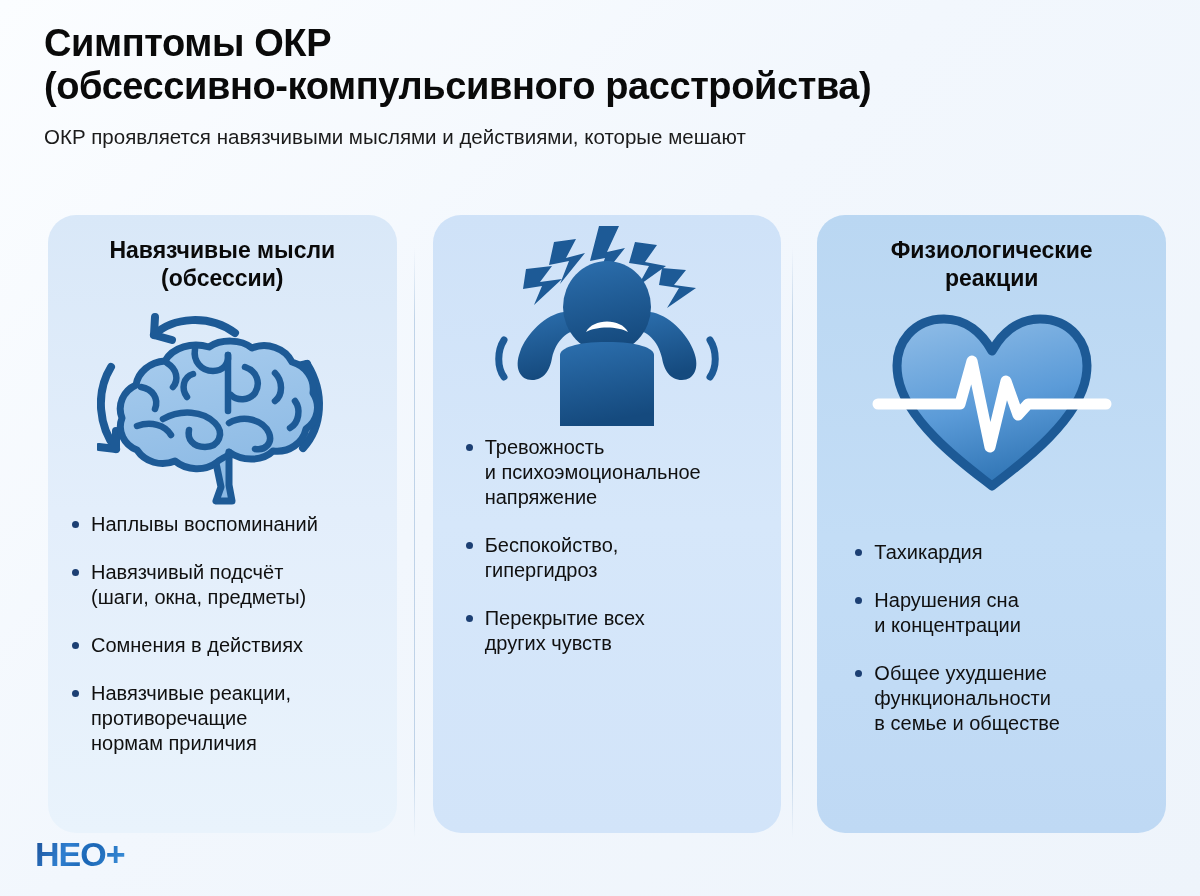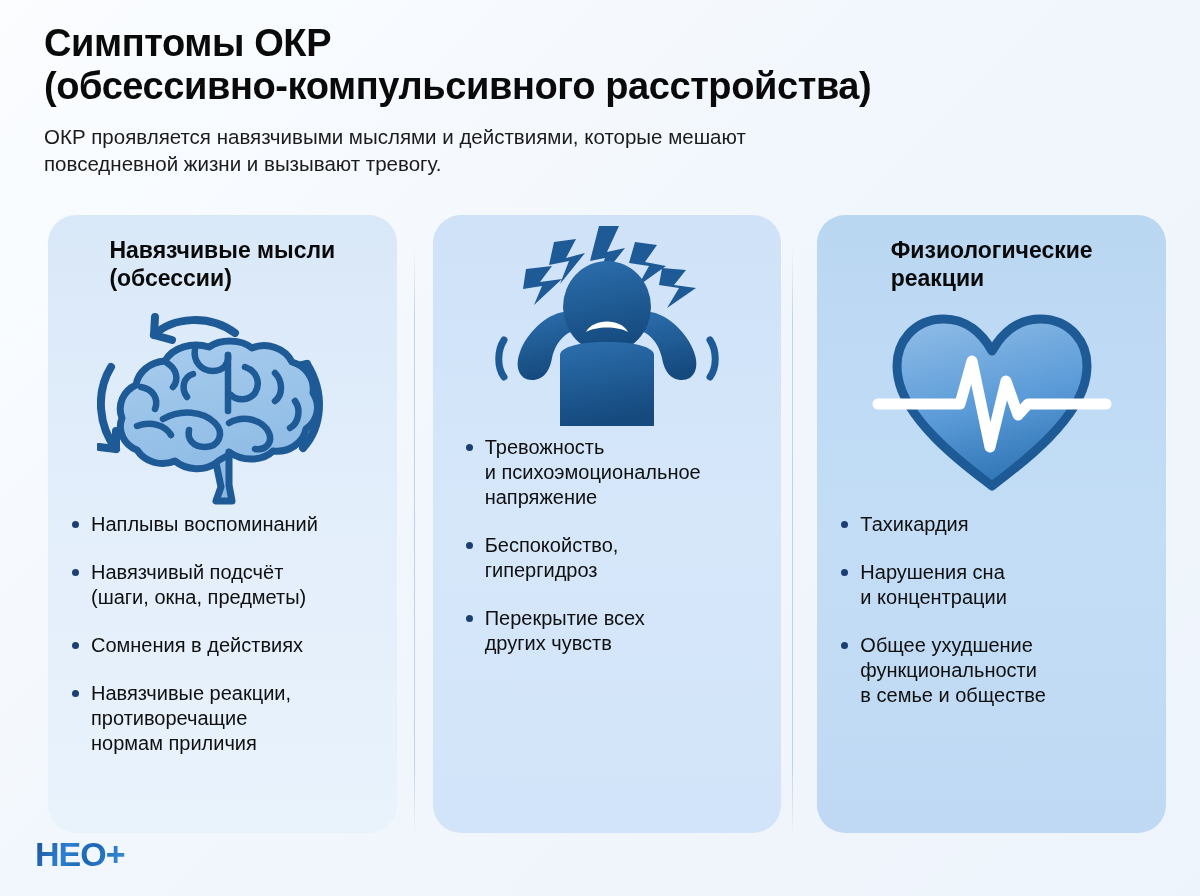--- a/index.html
+++ b/index.html
@@ -74,21 +74,21 @@
     top: 248px;
     width: 1px;
     height: 590px;
     background: linear-gradient(180deg, rgba(160,190,220,0) 0%, rgba(150,182,215,0.55) 12%, rgba(150,182,215,0.55) 88%, rgba(160,190,220,0) 100%);
   }
   .card-divider.d1 { left: 414px; }
   .card-divider.d2 { left: 792px; }
 
   .card-title {
     margin: 22px 12px 0 12px;
-    text-align: left;
+    text-align: center;
     font-size: 23px;
     font-weight: 700;
     line-height: 1.2;
     color: #0a0a0a;
   }
   .card-title .ln { display: block; }
 
   .icon-wrap {
     height: 218px;
     display: flex;
@@ -120,21 +120,21 @@
     top: 9px;
     width: 7px;
     height: 7px;
     border-radius: 50%;
     background: #1c3f73;
   }
   .bullet .ln { display: block; }
 
   .card.c1 .bullets { }
   .card.c2 .bullets { padding-left: 31px; }
-  .card.c3 .bullets { padding-left: 22px; }
+  .card.c3 .bullets { padding-left: 36px; margin-top: 28px; }
 
   
   .logo {
     position: absolute;
     left: 35px;
     bottom: 22px;
     display: flex;
     align-items: center;
     height: 40px;
   }
@@ -154,21 +154,20 @@
 
 <div class="page">
 
   <div class="header">
     <h1 class="title">
       <span class="ln">Симптомы ОКР</span>
       <span class="ln">(обсессивно-компульсивного расстройства)</span>
     </h1>
     <p class="subtitle">
       <span class="ln">ОКР проявляется навязчивыми мыслями и действиями, которые мешают</span>
-      <span class="ln">повседневной жизни и вызывают тревогу.</span>
     </p>
   </div>
 
   <div class="cards">
 
     <div class="card c1">
       <div class="card-title">
         <span class="ln">Навязчивые мысли</span>
         <span class="ln">(обсессии)</span>
       </div>

